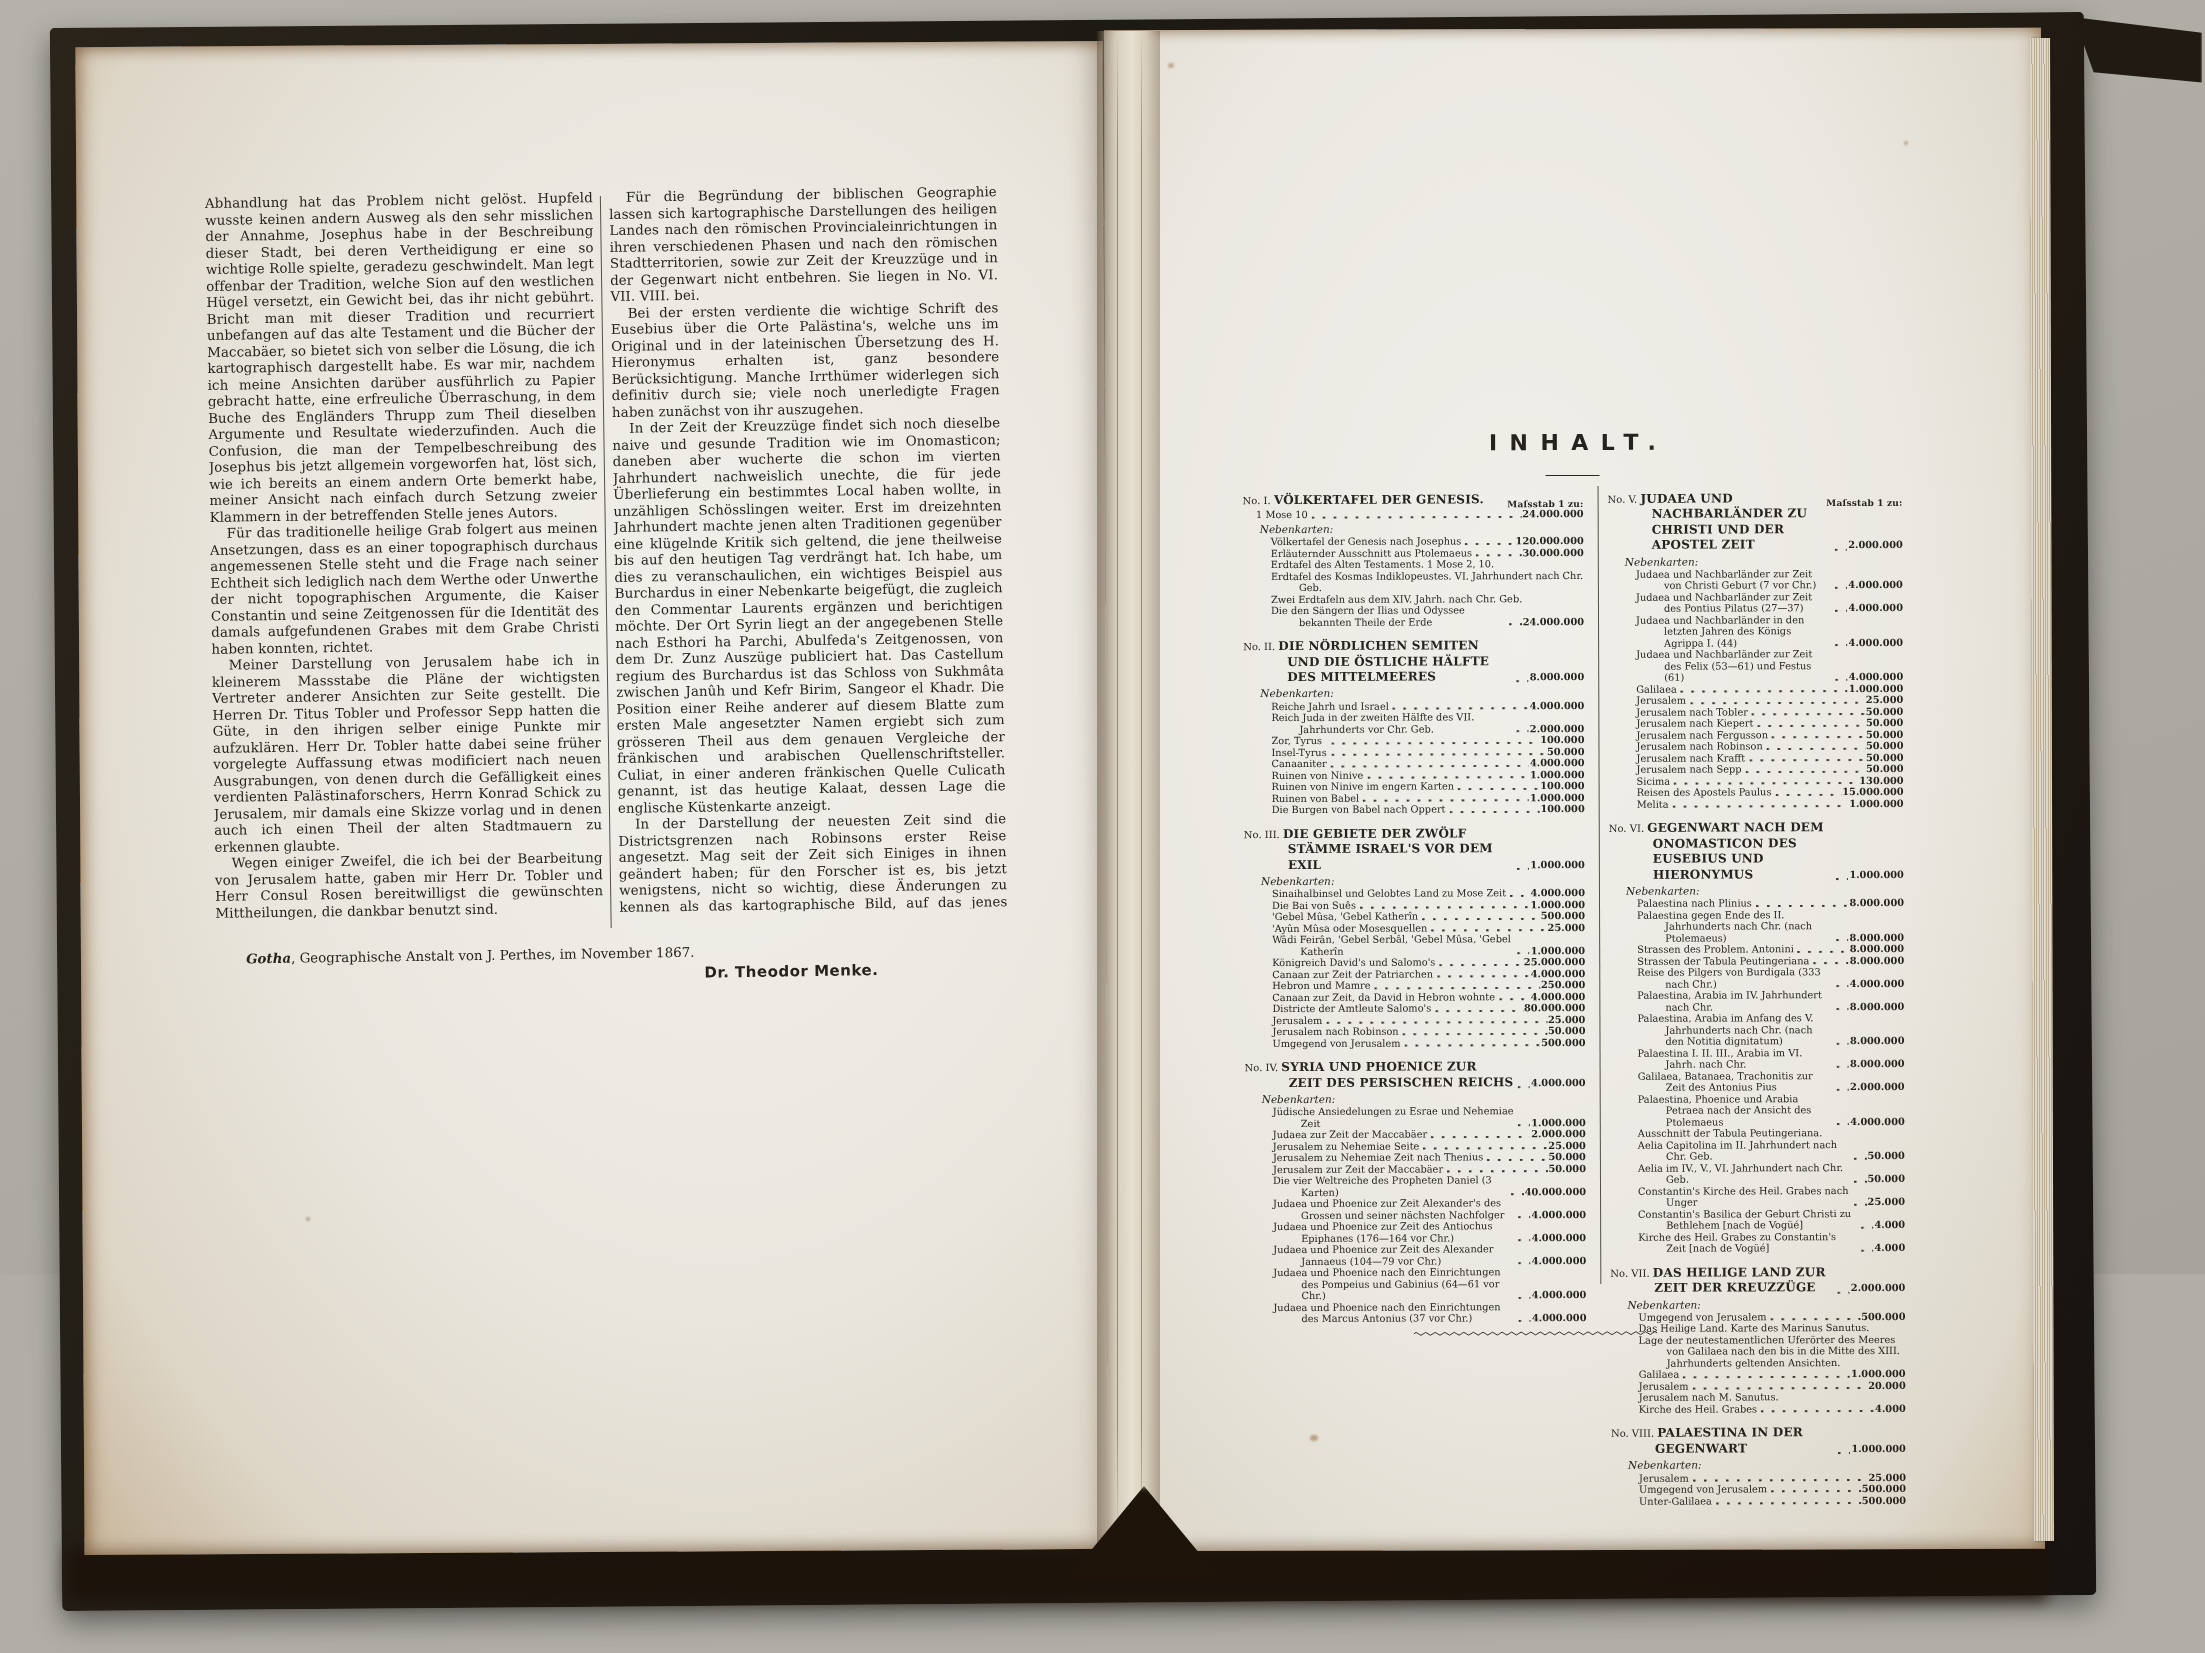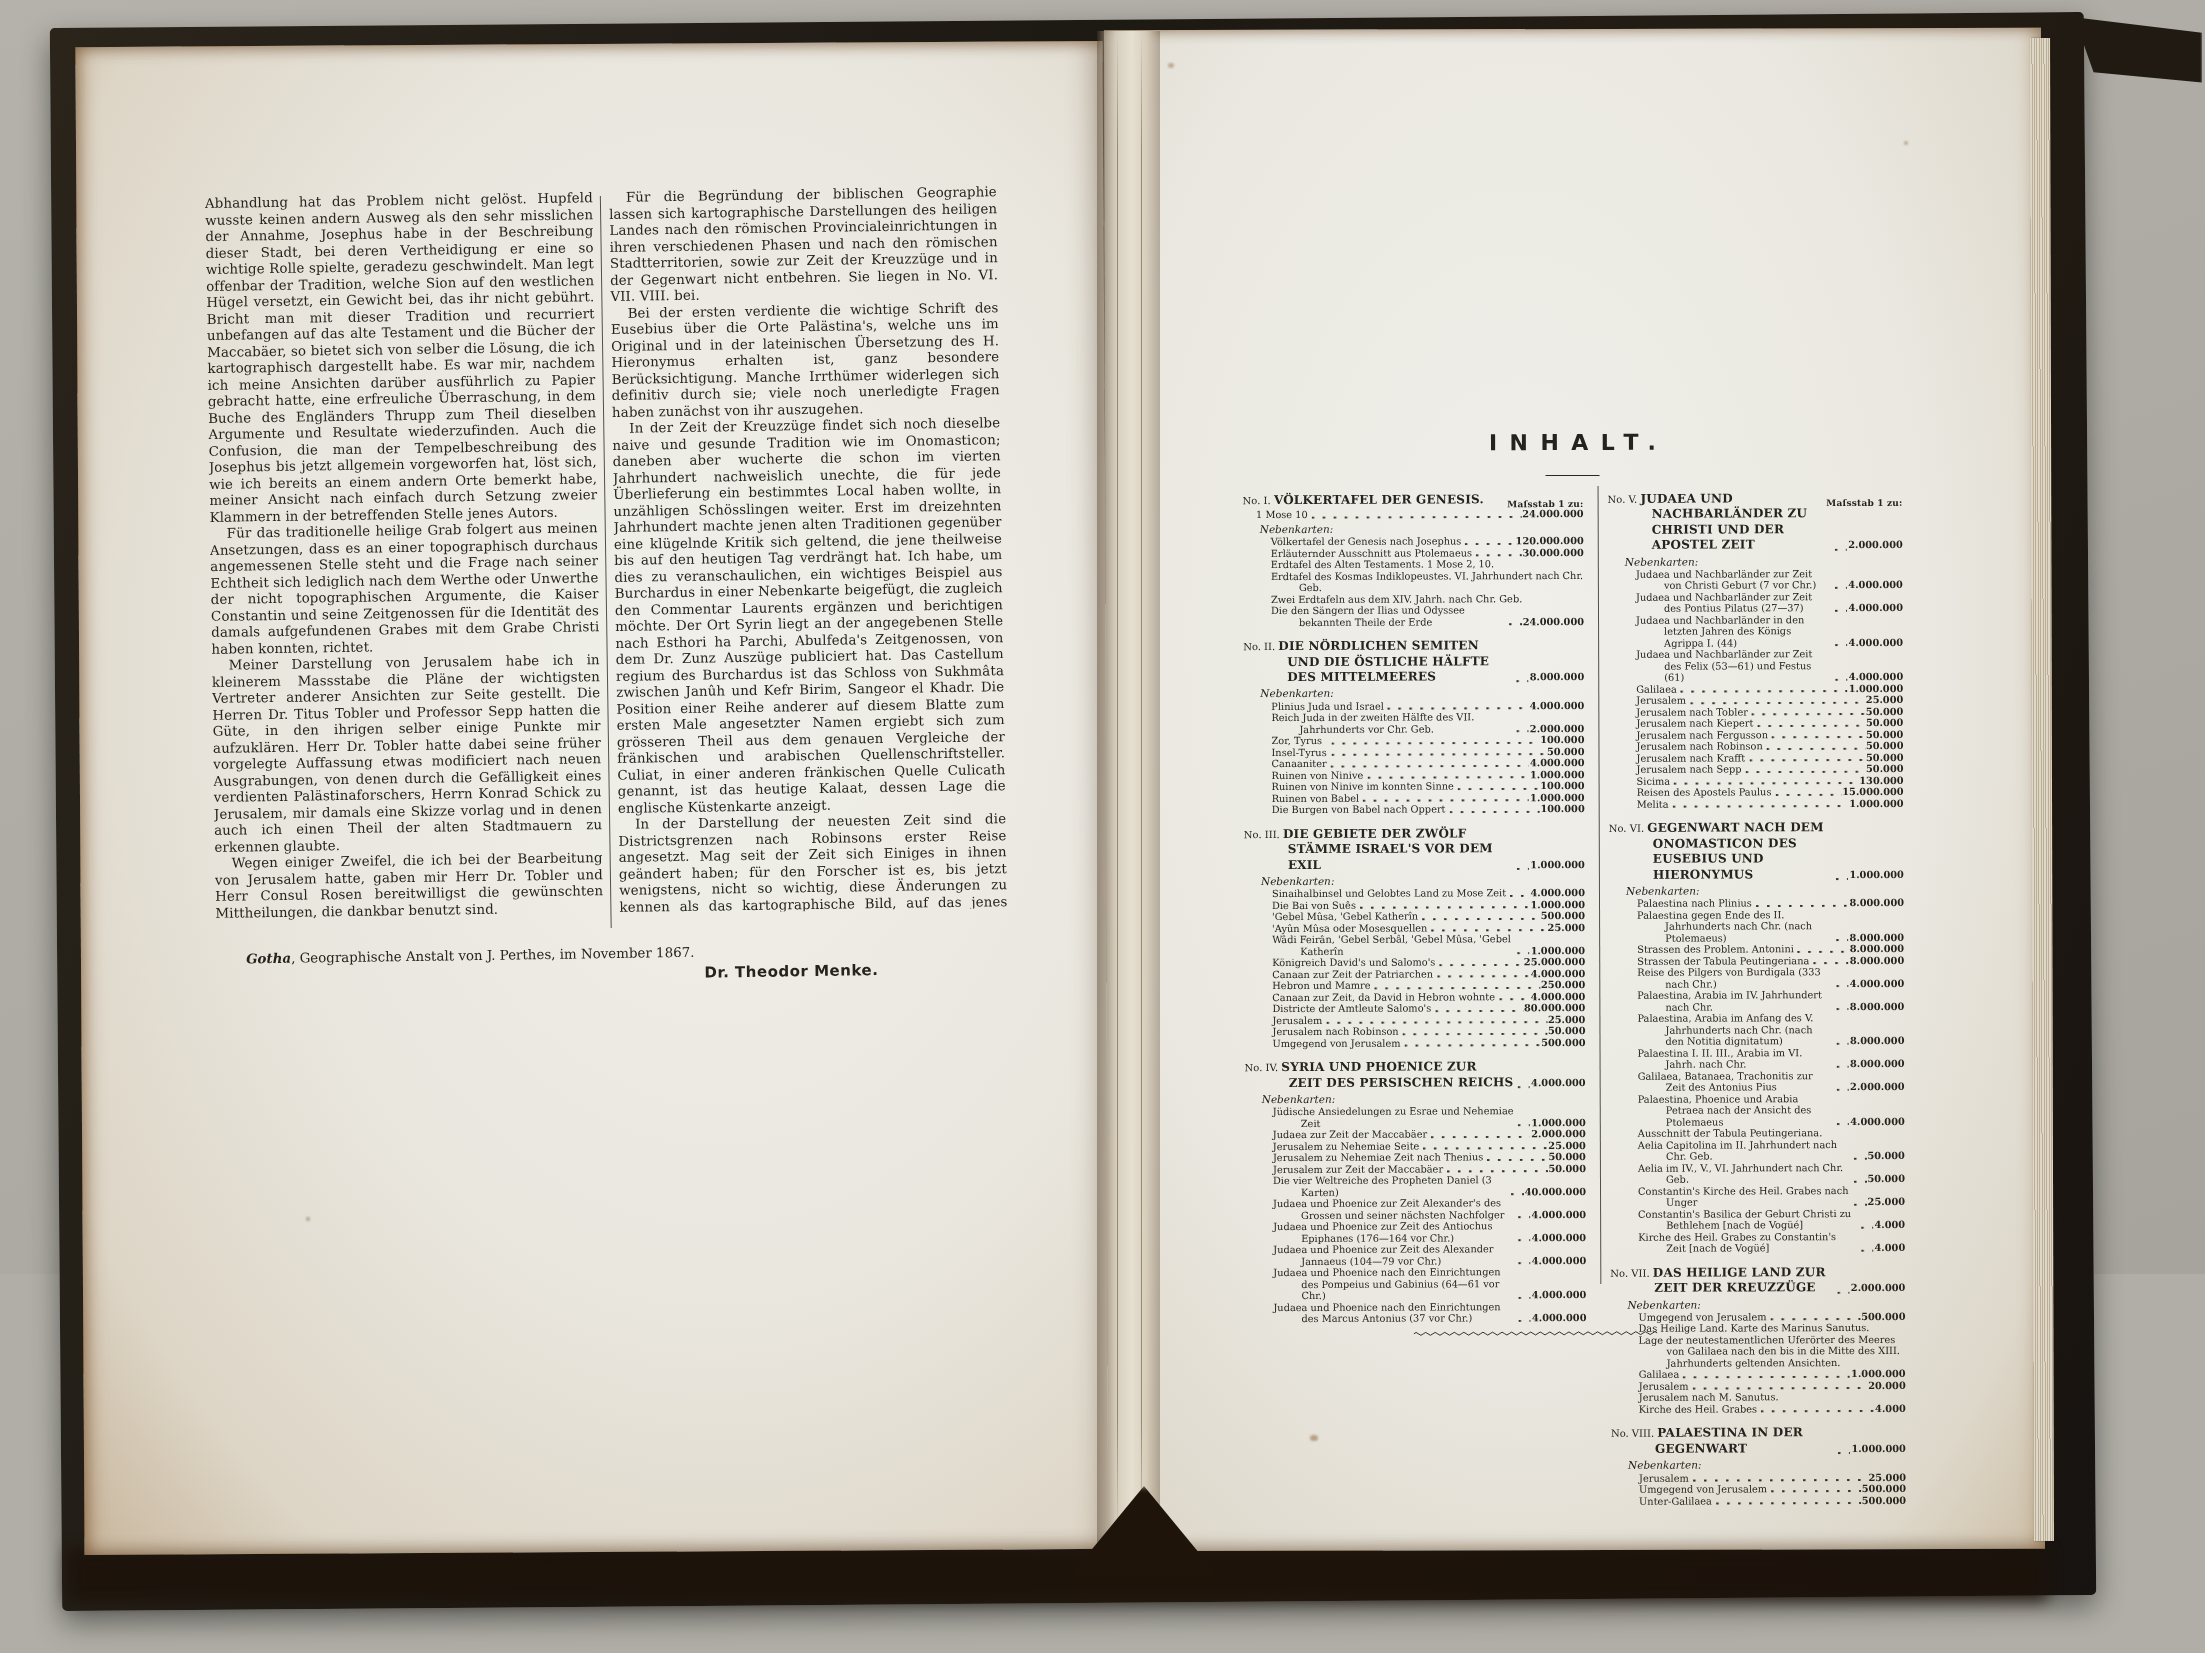--- a/index.html
+++ b/index.html
@@ -166,21 +166,21 @@
           </div>
         </div>
         <div class="sec">
           <div class="row head">
             <span class="lbl"><span class="no">No. II.</span> <span class="ttl">DIE NÖRDLICHEN SEMITEN UND DIE ÖSTLICHE HÄLFTE DES MITTELMEERES</span></span>
             <span class="dots"></span>
             <span class="val">8.000.000</span>
           </div>
           <div class="neben">Nebenkarten:</div>
           <div class="row entry">
-            <span class="lbl">Plinius Juda und Israel</span>
+            <span class="lbl">Reiche Jahrh und Israel</span>
             <span class="dots"></span>
             <span class="val">4.000.000</span>
           </div>
           <div class="row entry">
             <span class="lbl">Reich Juda in der zweiten Hälfte des VII. Jahrhunderts vor Chr. Geb.</span>
             <span class="dots"></span>
             <span class="val">2.000.000</span>
           </div>
           <div class="row entry">
             <span class="lbl">Zor, Tyrus</span>
@@ -196,21 +196,21 @@
             <span class="lbl">Canaaniter</span>
             <span class="dots"></span>
             <span class="val">4.000.000</span>
           </div>
           <div class="row entry">
             <span class="lbl">Ruinen von Ninive</span>
             <span class="dots"></span>
             <span class="val">1.000.000</span>
           </div>
           <div class="row entry">
-            <span class="lbl">Ruinen von Ninive im konnten Sinne</span>
+            <span class="lbl">Ruinen von Ninive im engern Karten</span>
             <span class="dots"></span>
             <span class="val">100.000</span>
           </div>
           <div class="row entry">
             <span class="lbl">Ruinen von Babel</span>
             <span class="dots"></span>
             <span class="val">1.000.000</span>
           </div>
           <div class="row entry">
             <span class="lbl">Die Burgen von Babel nach Oppert</span>

